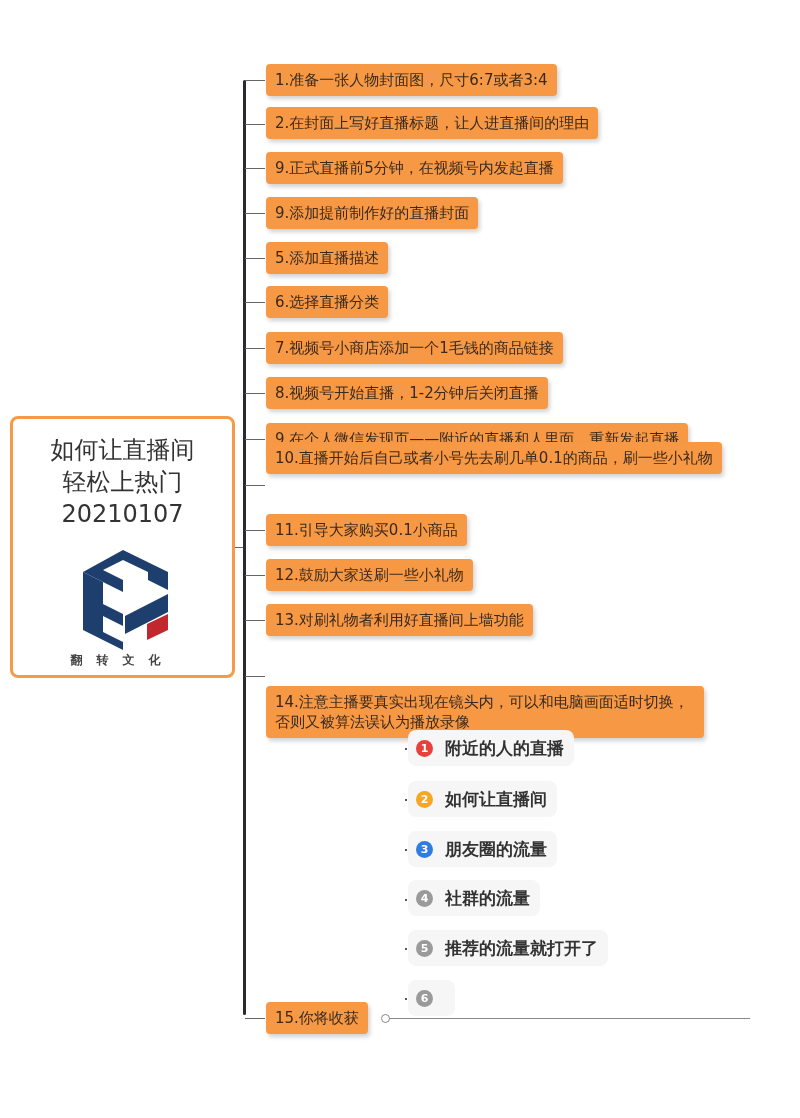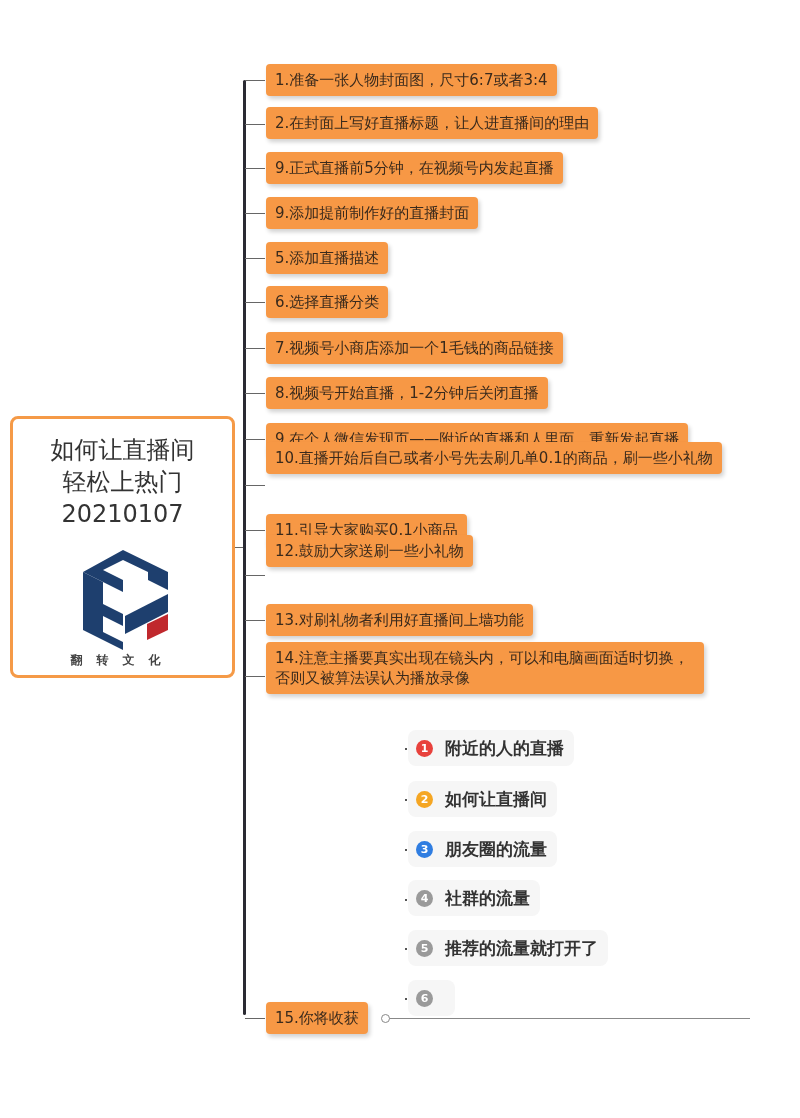--- a/index.html
+++ b/index.html
@@ -58,25 +58,25 @@
 <div class="node" style="top:332px">7.视频号小商店添加一个1毛钱的商品链接</div>
 <div class="conn" style="top:393px"></div>
 <div class="node" style="top:377px">8.视频号开始直播，1-2分钟后关闭直播</div>
 <div class="conn" style="top:439px"></div>
 <div class="node" style="top:423px">9.在个人微信发现页——附近的直播和人里面，重新发起直播</div>
 <div class="conn" style="top:485px"></div>
 <div class="node" style="top:442px">10.直播开始后自己或者小号先去刷几单0.1的商品，刷一些小礼物</div>
 <div class="conn" style="top:530px"></div>
 <div class="node" style="top:514px">11.引导大家购买0.1小商品</div>
 <div class="conn" style="top:575px"></div>
-<div class="node" style="top:535px">12.鼓励大家送刷一些小礼物</div>
+<div class="node" style="top:559px">12.鼓励大家送刷一些小礼物</div>
 <div class="conn" style="top:620px"></div>
 <div class="node" style="top:604px">13.对刷礼物者利用好直播间上墙功能</div>
 <div class="conn" style="top:676px"></div>
-<div class="node multi" style="top:642px">14.注意主播要真实出现在镜头内，可以和电脑画面适时切换，否则又被算法误认为播放录像</div>
+<div class="node multi" style="top:686px">14.注意主播要真实出现在镜头内，可以和电脑画面适时切换，否则又被算法误认为播放录像</div>
 <div class="conn" style="top:1018px"></div>
 <div class="node" style="top:1002px">15.你将收获</div>
 
 <div class="hline"></div>
 <div class="circle"></div>
 
 <div class="dot" style="top:748px"></div>
 <div class="sub" style="top:730px">
   <span class="badge" style="background:#e8413c">1</span>
   <span>附近的人的直播</span>

